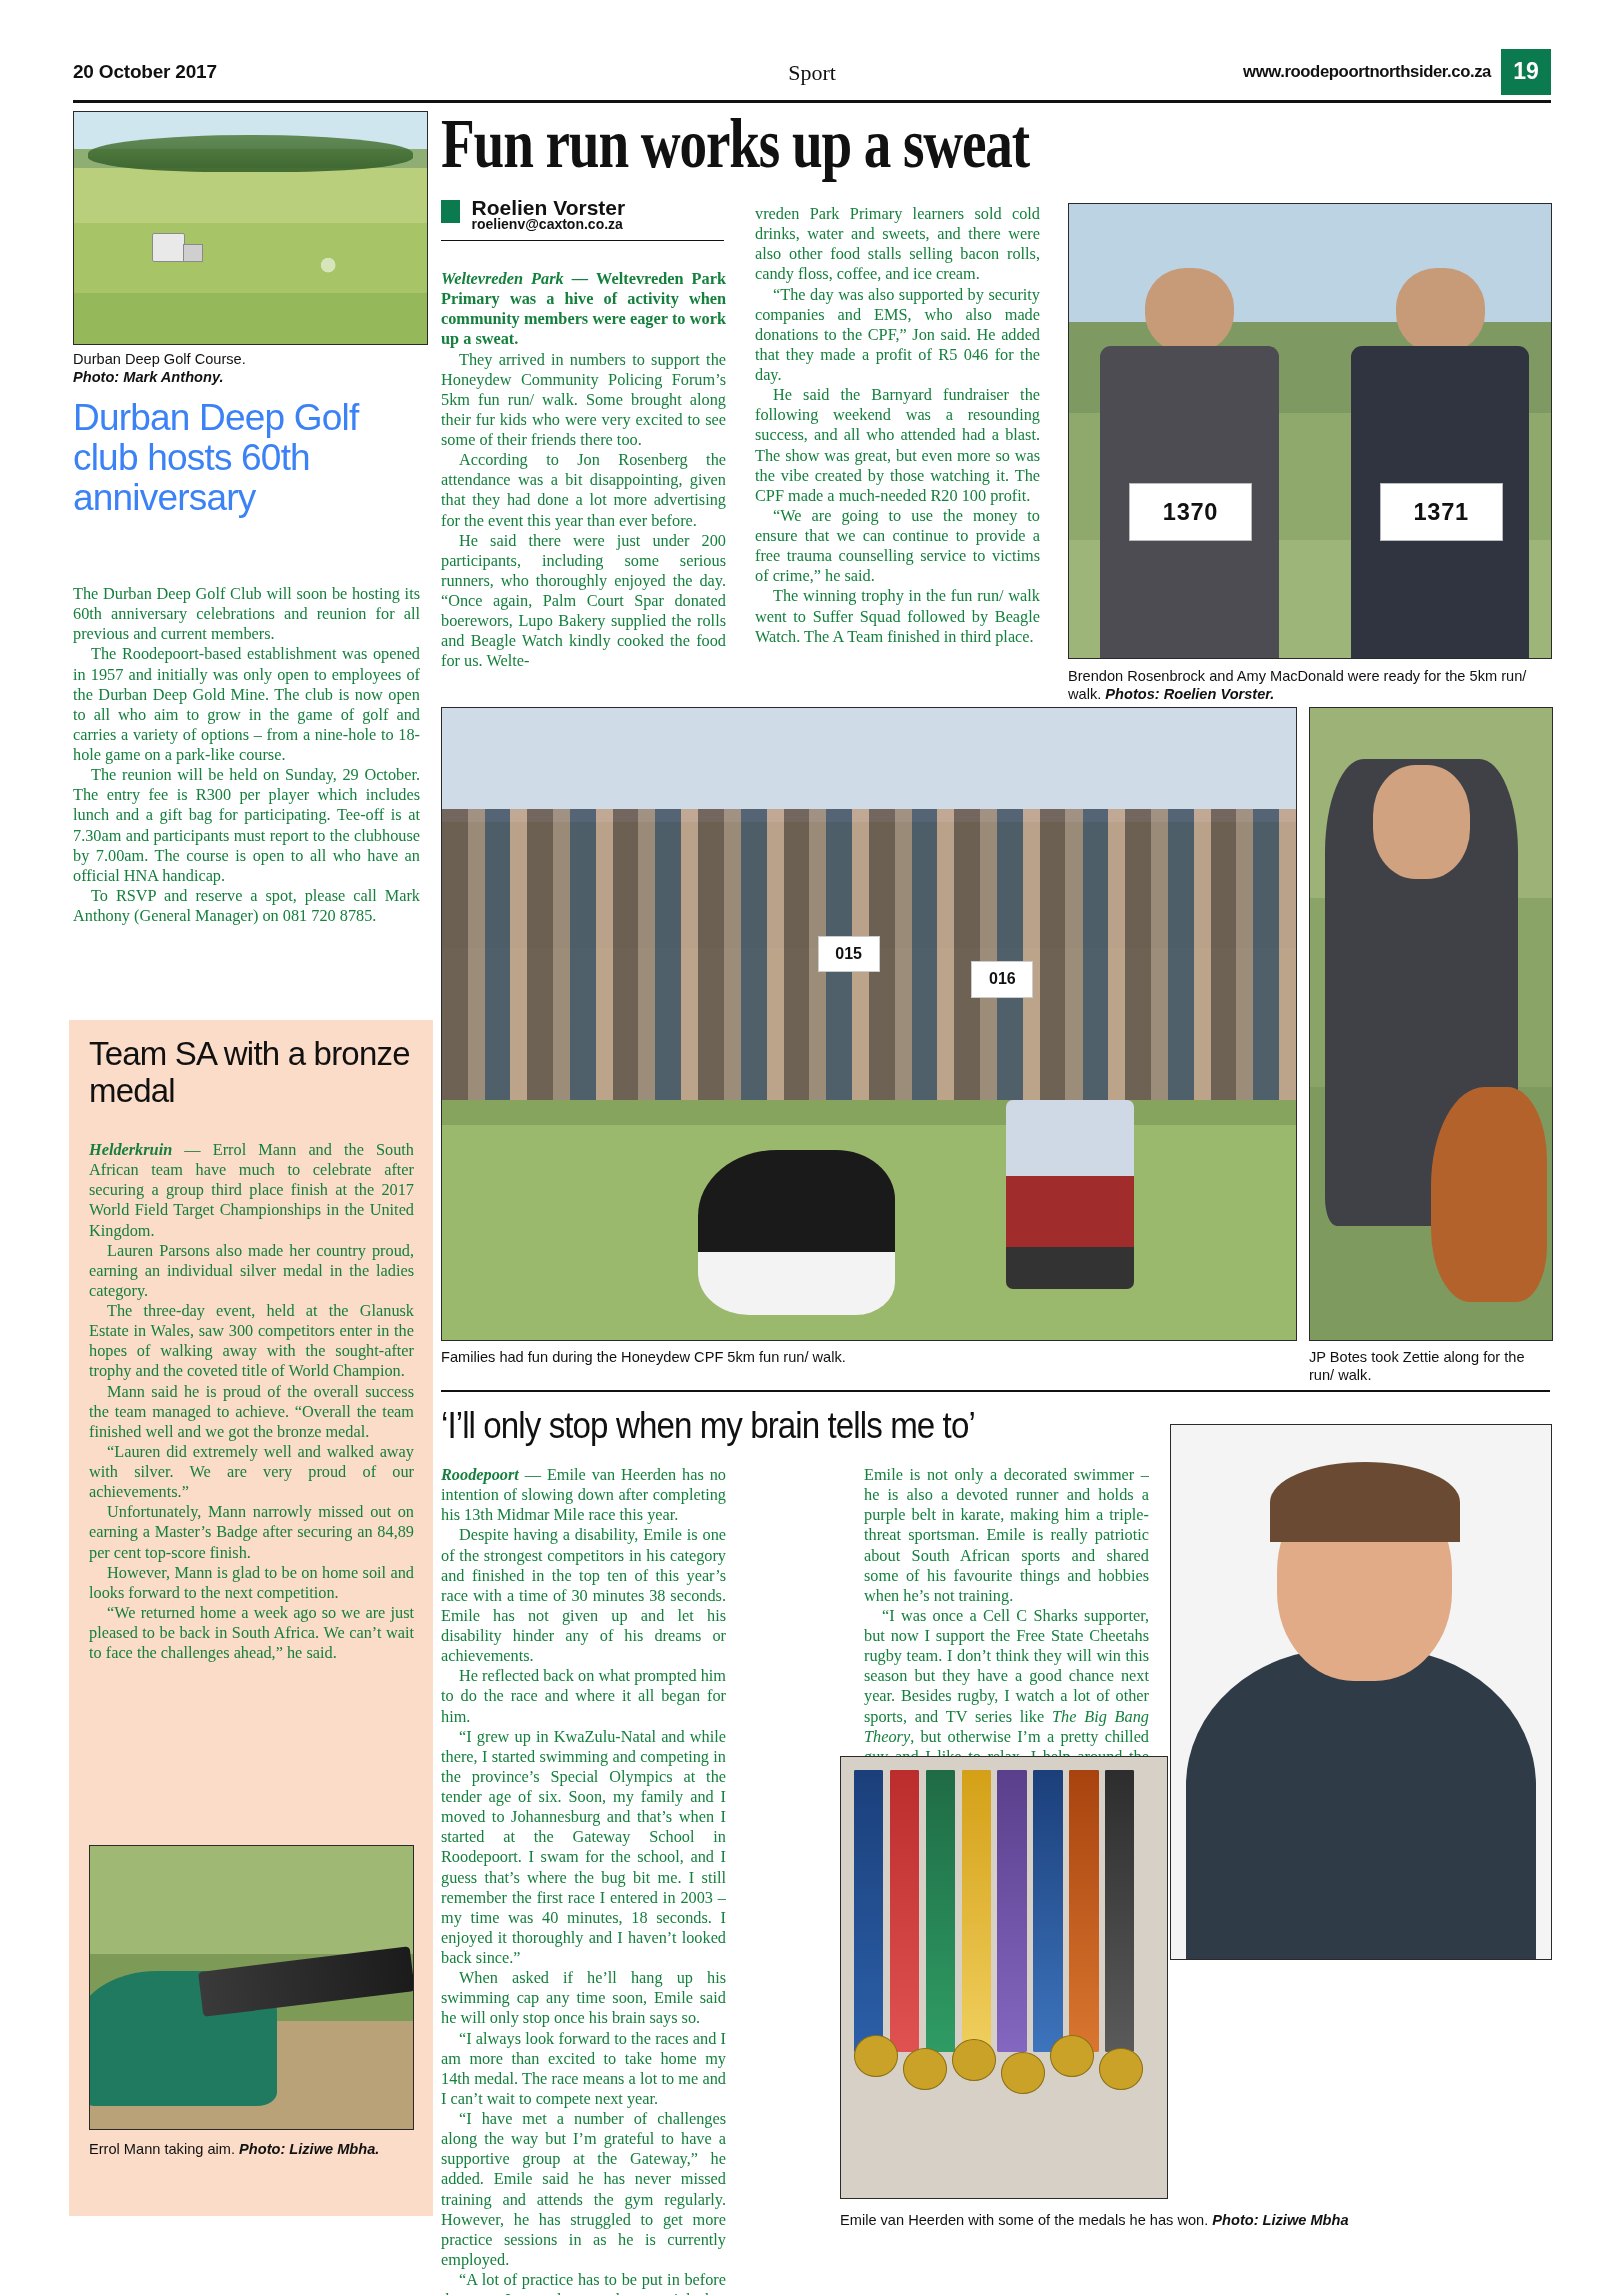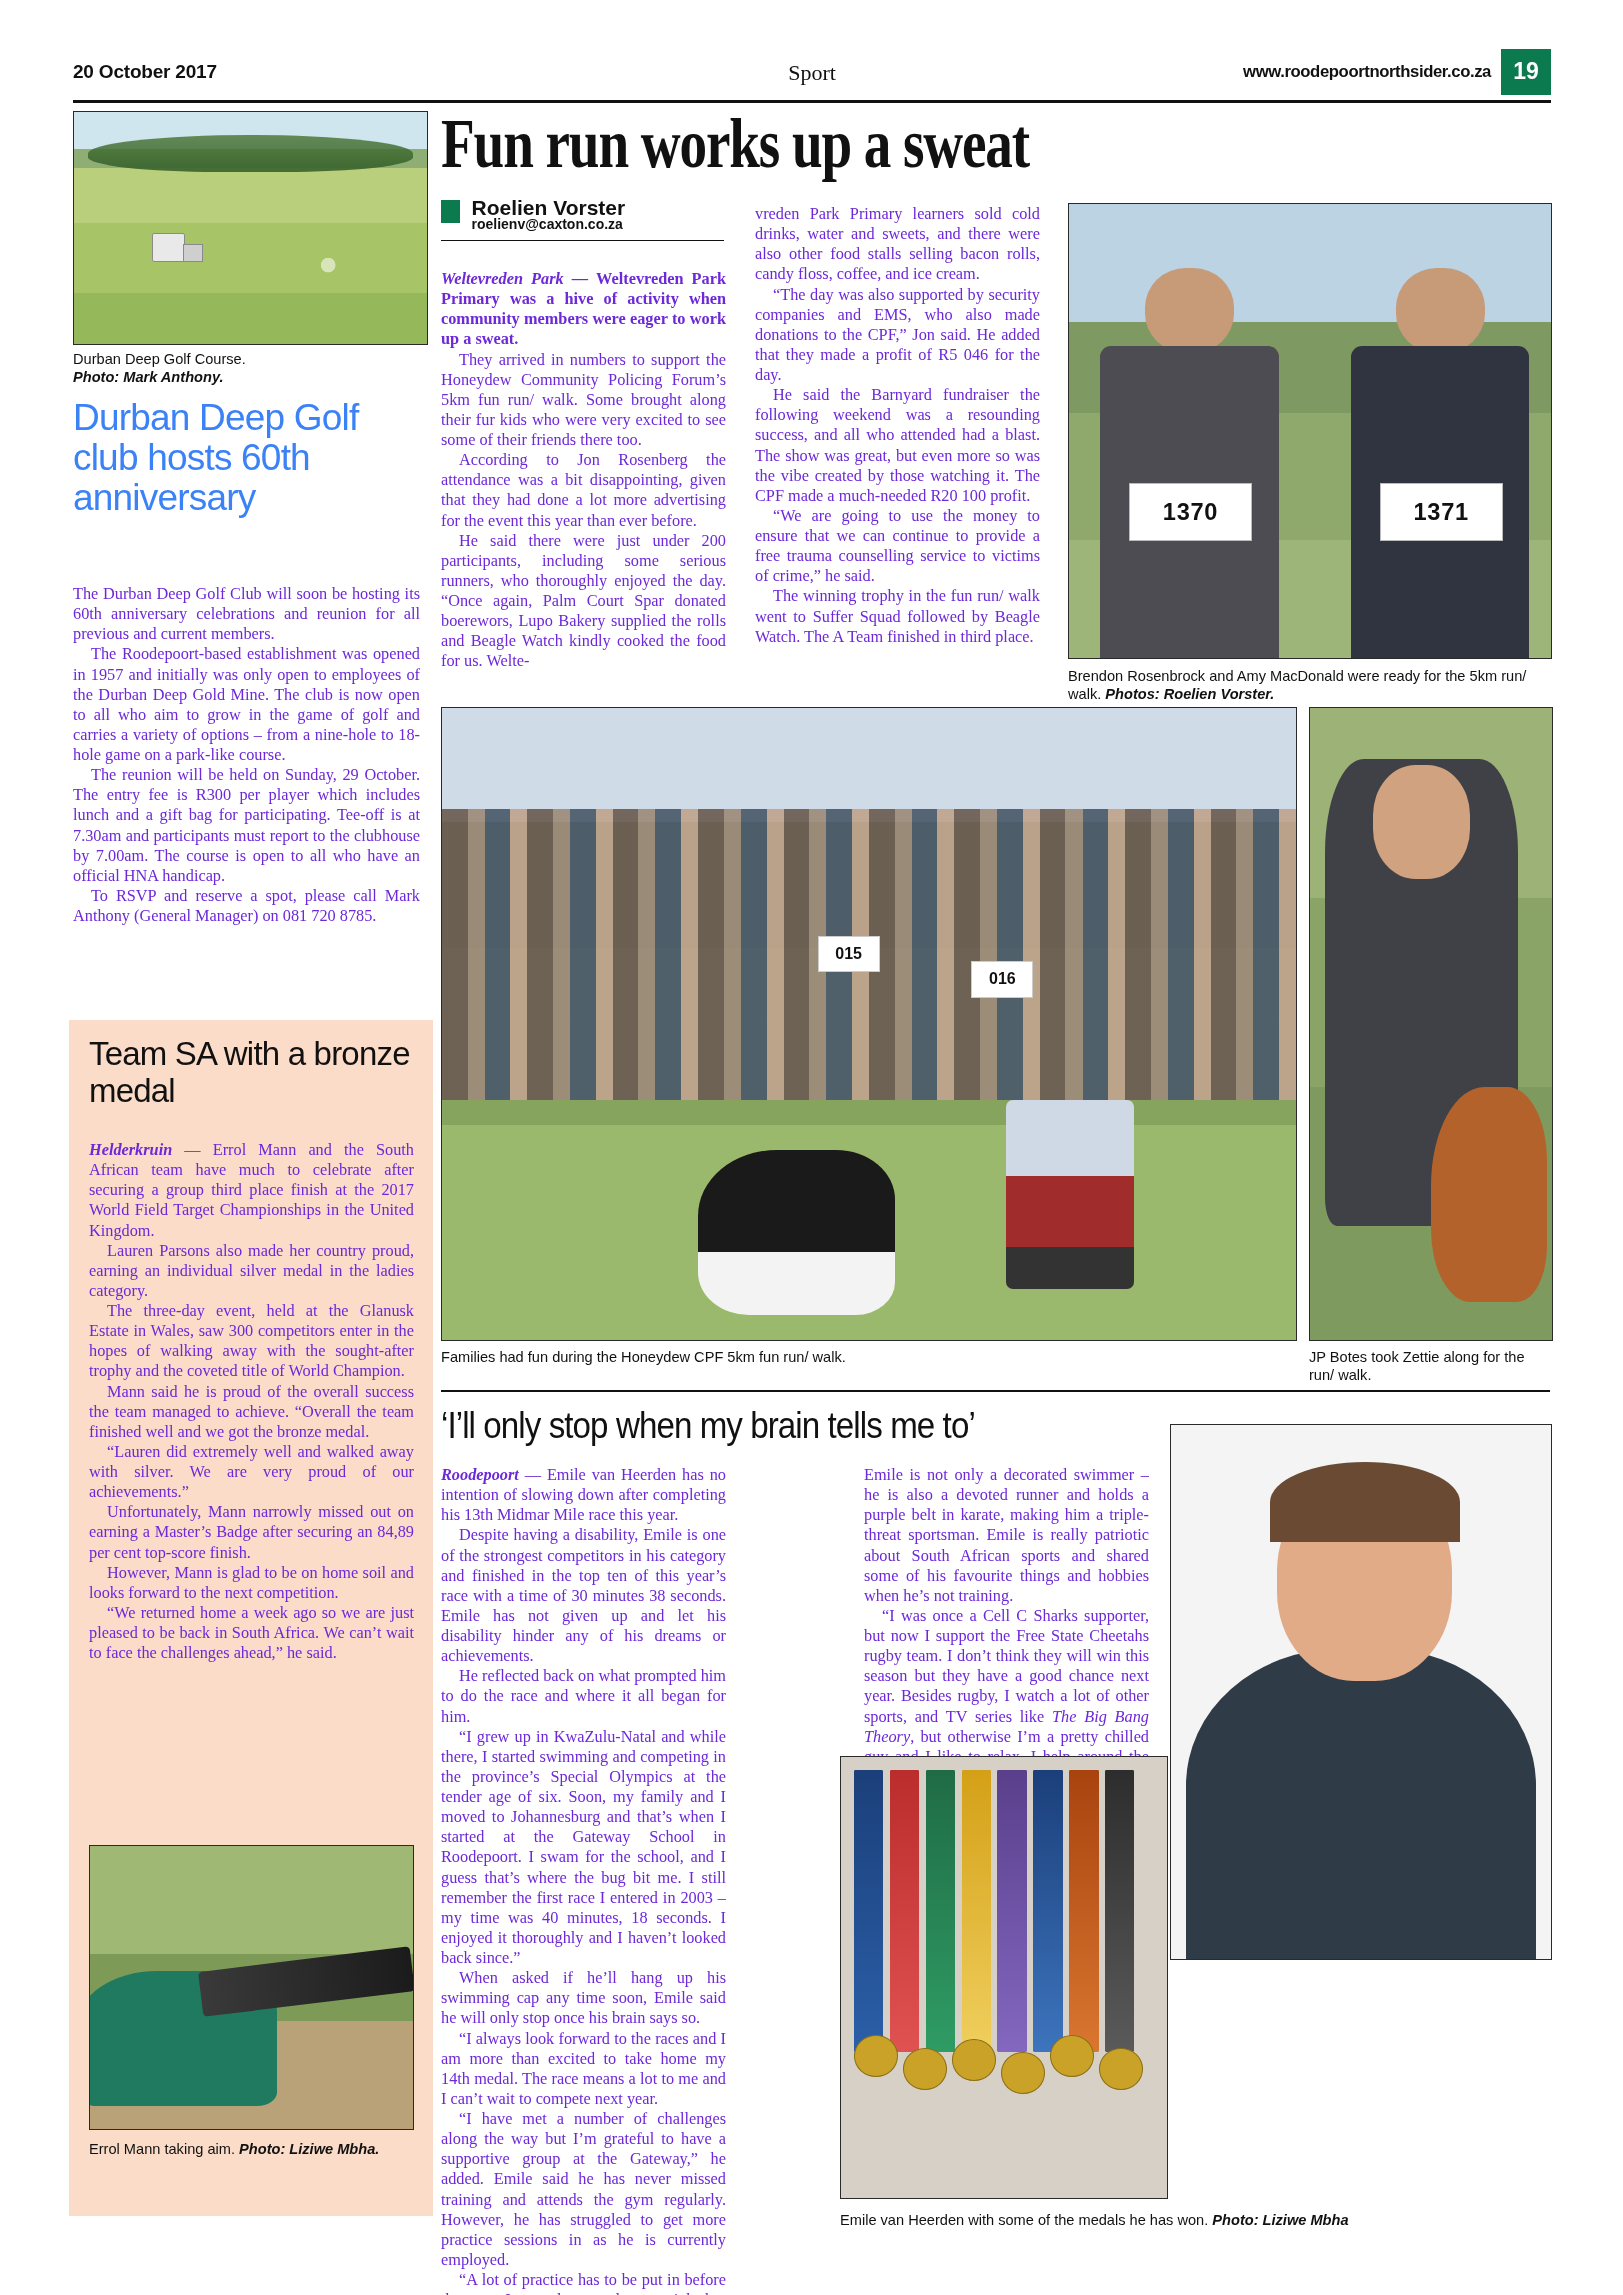--- a/index.html
+++ b/index.html
@@ -24,21 +24,21 @@
              color:#fff;font-family:"Liberation Sans",sans-serif;font-weight:bold;font-size:23px;
              display:flex;align-items:center;justify-content:center;}
   .mh-rule{position:absolute;left:73px;top:100px;width:1478px;height:2.8px;background:#111;}
 
   
   .photo{position:absolute;border:0.7px solid #2a2a2a;overflow:hidden;background:#f9a8d4;}
   .photo .ph-inner{position:absolute;inset:0;}
   .cap{font-family:"Liberation Sans",sans-serif;font-size:14.6px;line-height:1.22;color:#111;}
   .cap b{font-style:italic;font-weight:bold;}
   .body-col{font-family:"Liberation Serif",serif;font-size:16.3px;line-height:1.235;
-            text-align:justify;color:#6d28d9;}
+            text-align:justify;color:#15803d;}
   .body-col p{margin:0;text-indent:18px;}
   .body-col p.first{text-indent:0;}
   .body-col i{font-style:italic;}
   .body-col b{font-weight:bold;}
   .lead b{font-weight:bold;}
   .lead i{font-style:italic;font-weight:bold;}
   #golf-photo{left:73px;top:111px;width:353px;height:232px;}
   .golf-img{position:absolute;inset:0;
     background:
       radial-gradient(circle at 72% 66%, rgba(255,255,255,.55) 0 7px, rgba(255,255,255,0) 7.6px),

